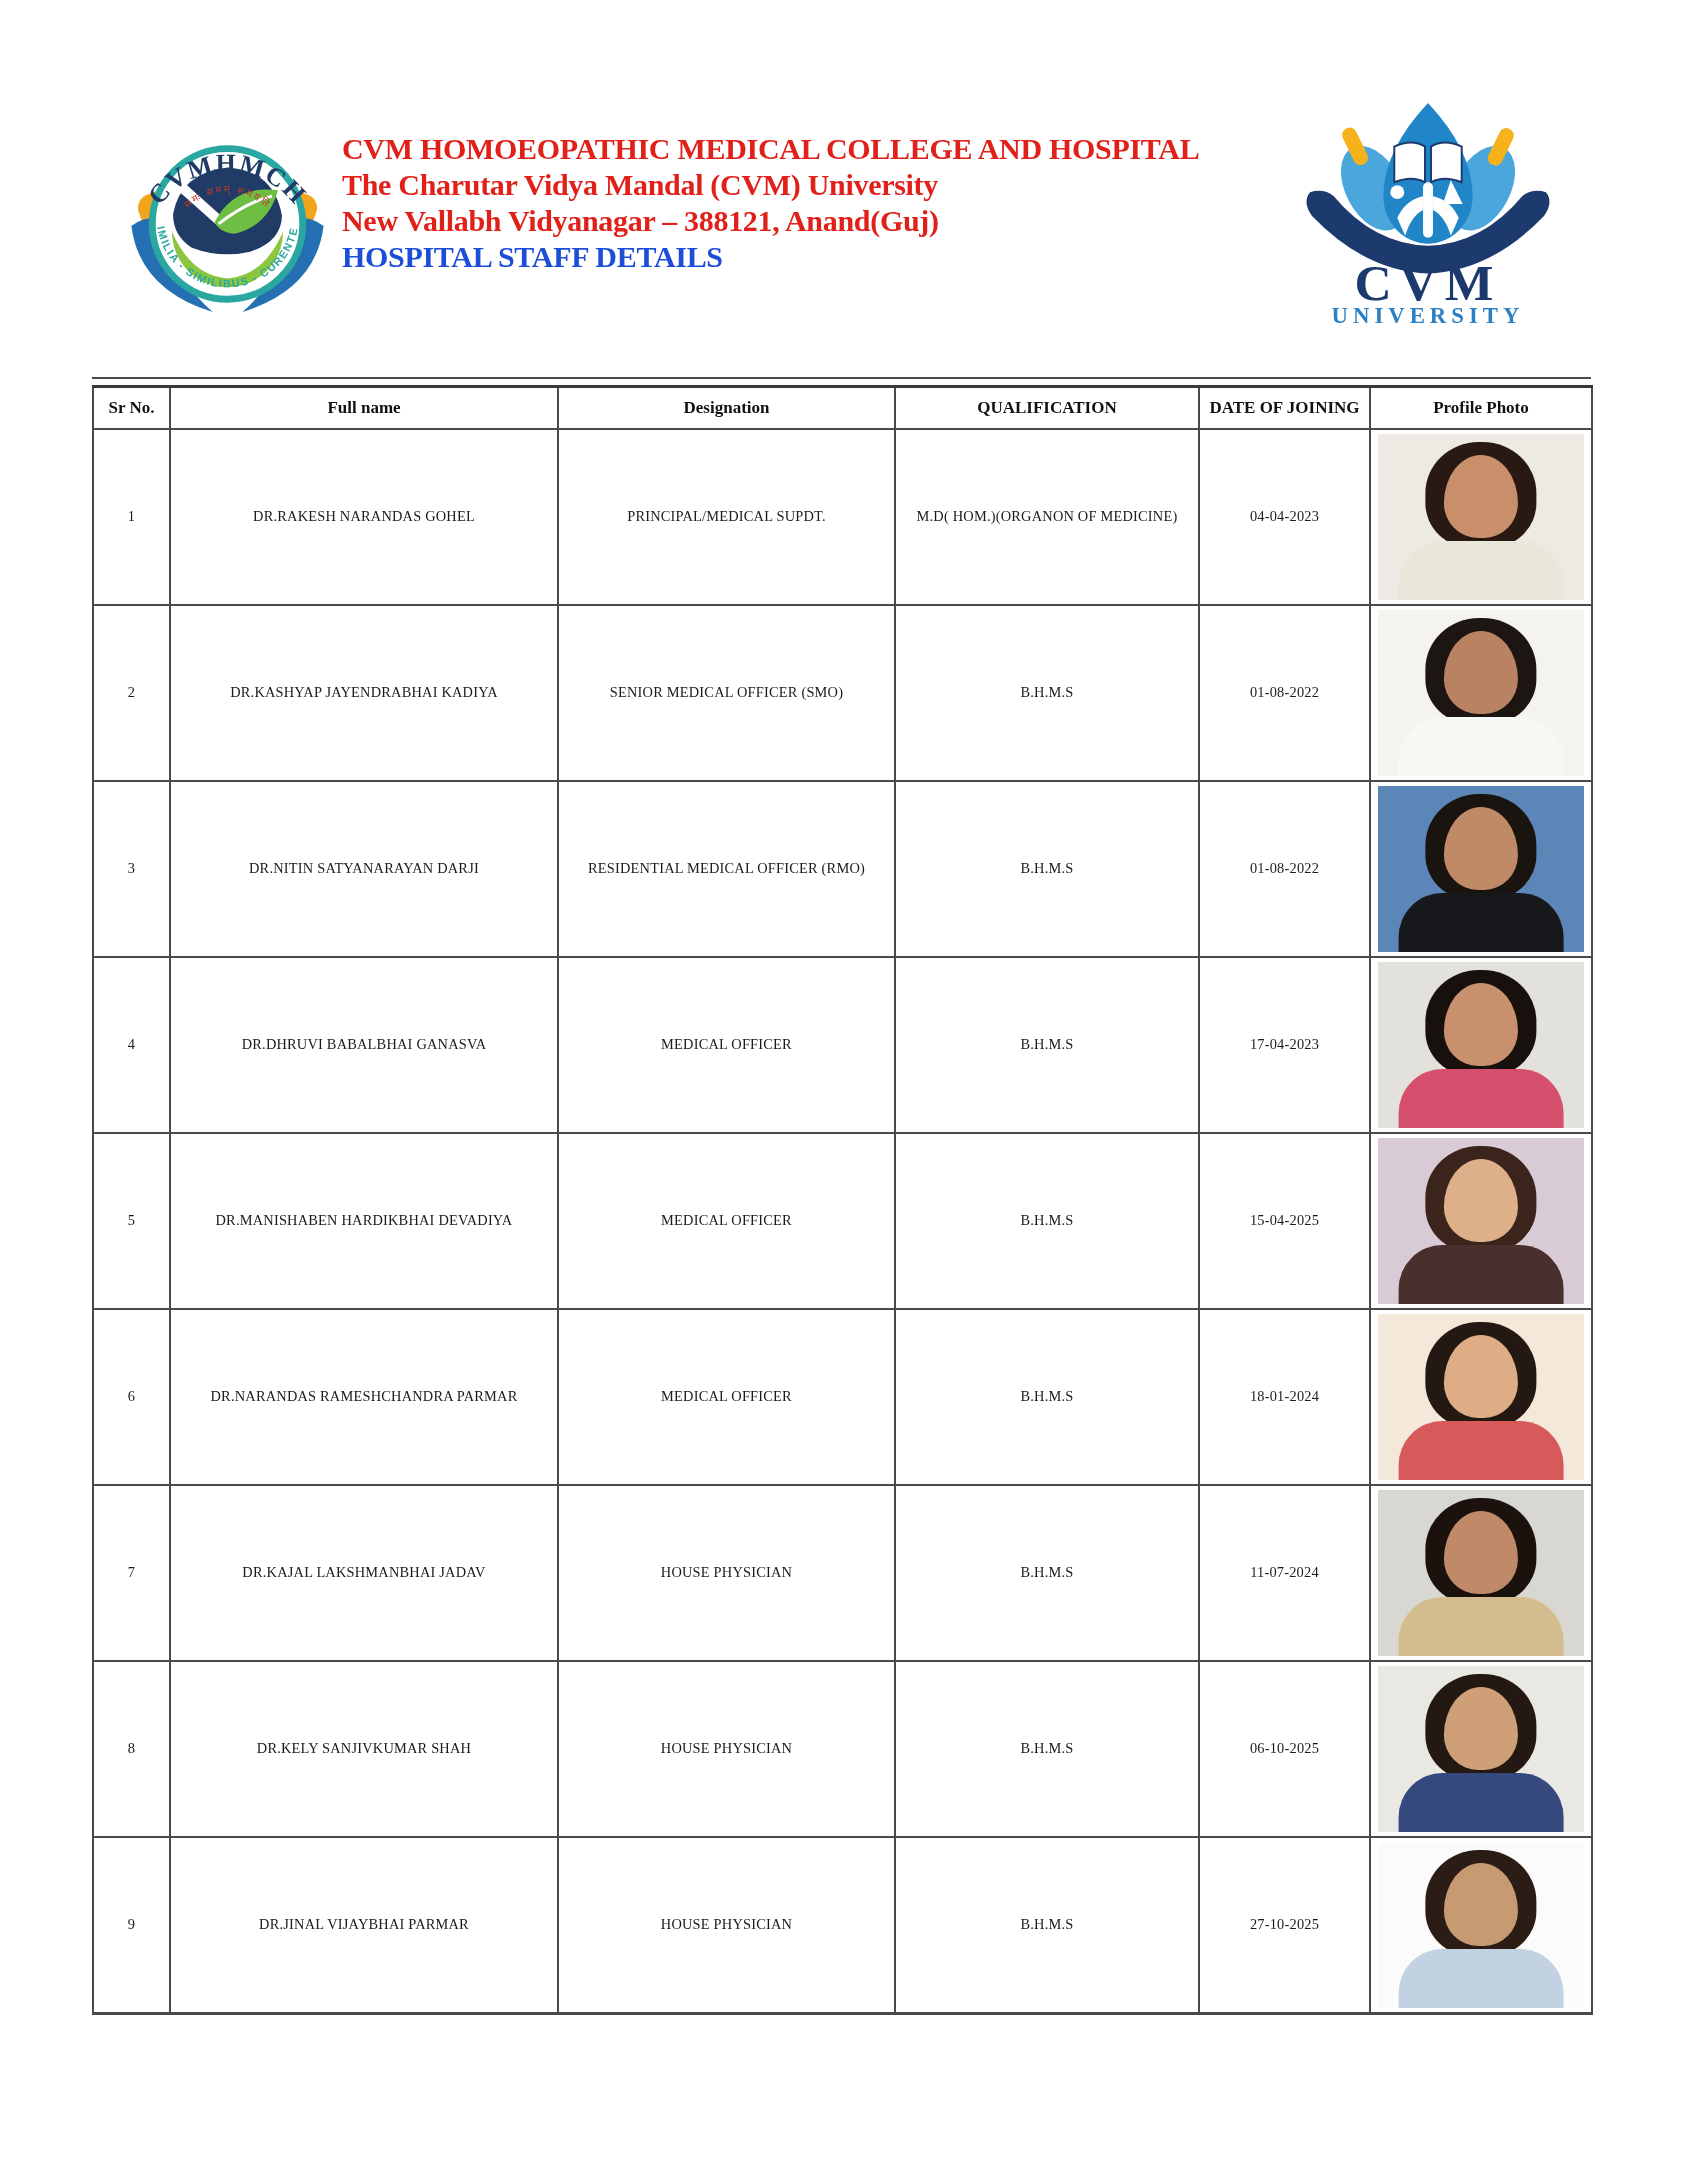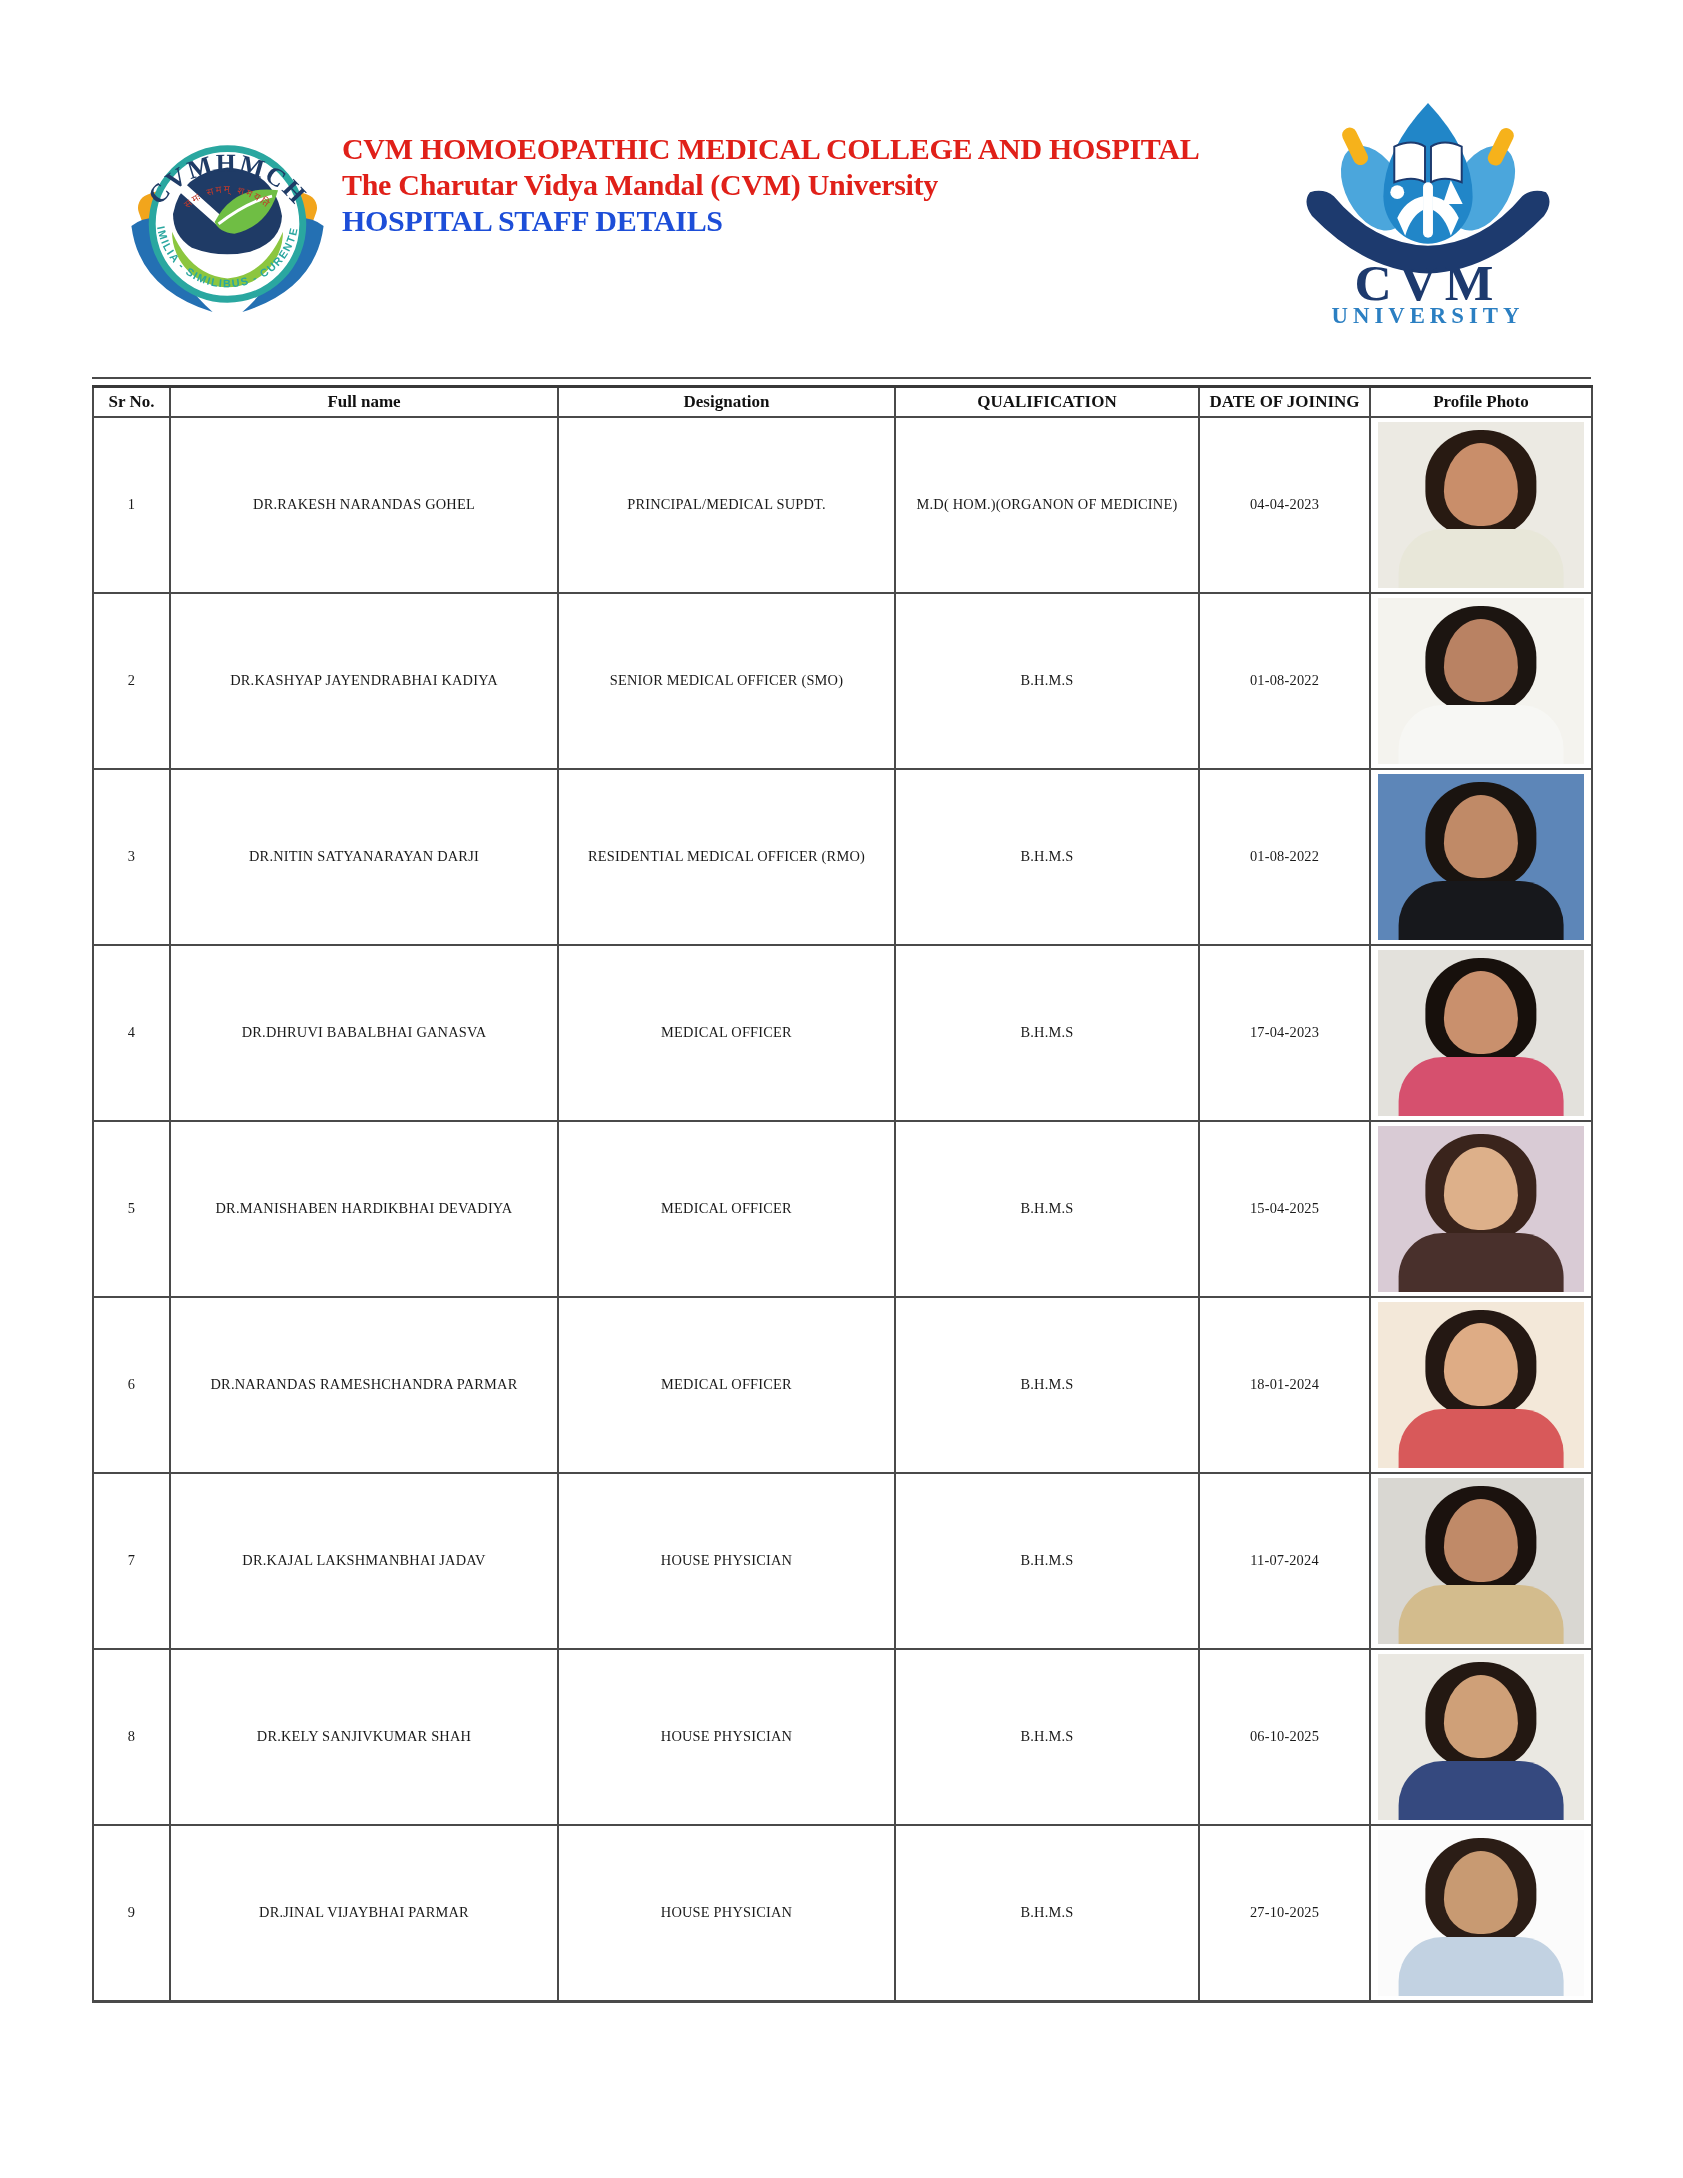--- a/index.html
+++ b/index.html
@@ -36,21 +36,21 @@
   }
   table.staff {
     position:absolute; left:92px; top:385px; width:1499px;
     border-collapse:collapse; table-layout:fixed;
   }
   table.staff th, table.staff td {
     border:2px solid #4a4a4a;
     text-align:center; vertical-align:middle;
     overflow:hidden;
   }
-  table.staff thead tr { height:30px; }
+  table.staff thead tr { height:42px; }
   table.staff th {
     font-size:17px; font-weight:bold; color:#111;
     border-top:3px solid #383838;
   }
   table.staff tbody tr { height:175px; }
   table.staff td { font-size:14.4px; letter-spacing:0.2px; }
   table.staff tbody tr:last-child td { border-bottom:3px solid #4a4a4a; }
 
   td.c-photo { padding:4px 7px; }
   .photo {
@@ -101,20 +101,21 @@
       </text>
       <text font-family="Liberation Sans, sans-serif" font-size="11" font-weight="bold" fill="#2aa7a0" letter-spacing="1.5">
         <textPath href="#arcBottom" startOffset="50%" text-anchor="middle">SIMILIA - SIMILIBUS - CURENTER</textPath>
       </text>
     </svg>
   </div>
 
   <div class="title-block">
     <div class="title-line t-red">CVM HOMOEOPATHIC MEDICAL COLLEGE AND HOSPITAL</div>
     <div class="title-line t-red">The Charutar Vidya Mandal (CVM) University</div>
+    <div class="title-line t-red">New Vallabh Vidyanagar – 388121, Anand(Guj)</div>
     <div class="title-line t-navy">HOSPITAL STAFF DETAILS</div>
   </div>
 
   <div class="logo-right">
     <svg viewBox="0 0 270 235" width="282" height="233">
 
       <ellipse cx="80" cy="92" rx="28" ry="46" fill="#4ba6dc" transform="rotate(-28 80 92)"></ellipse>
       <ellipse cx="190" cy="92" rx="28" ry="46" fill="#4ba6dc" transform="rotate(28 190 92)"></ellipse>
 
       <rect x="54" y="30" width="15" height="40" rx="7" fill="#f6b21b" transform="rotate(-26 61 50)"></rect>

